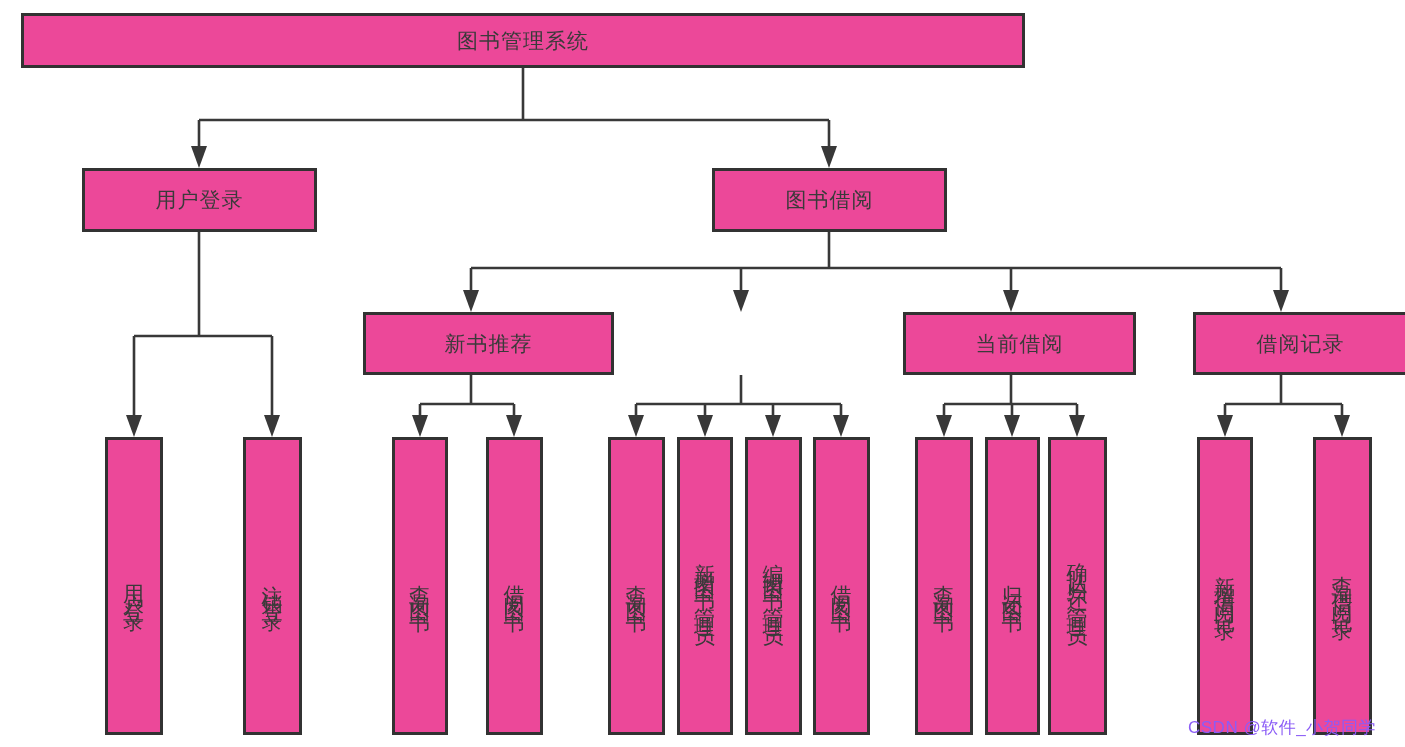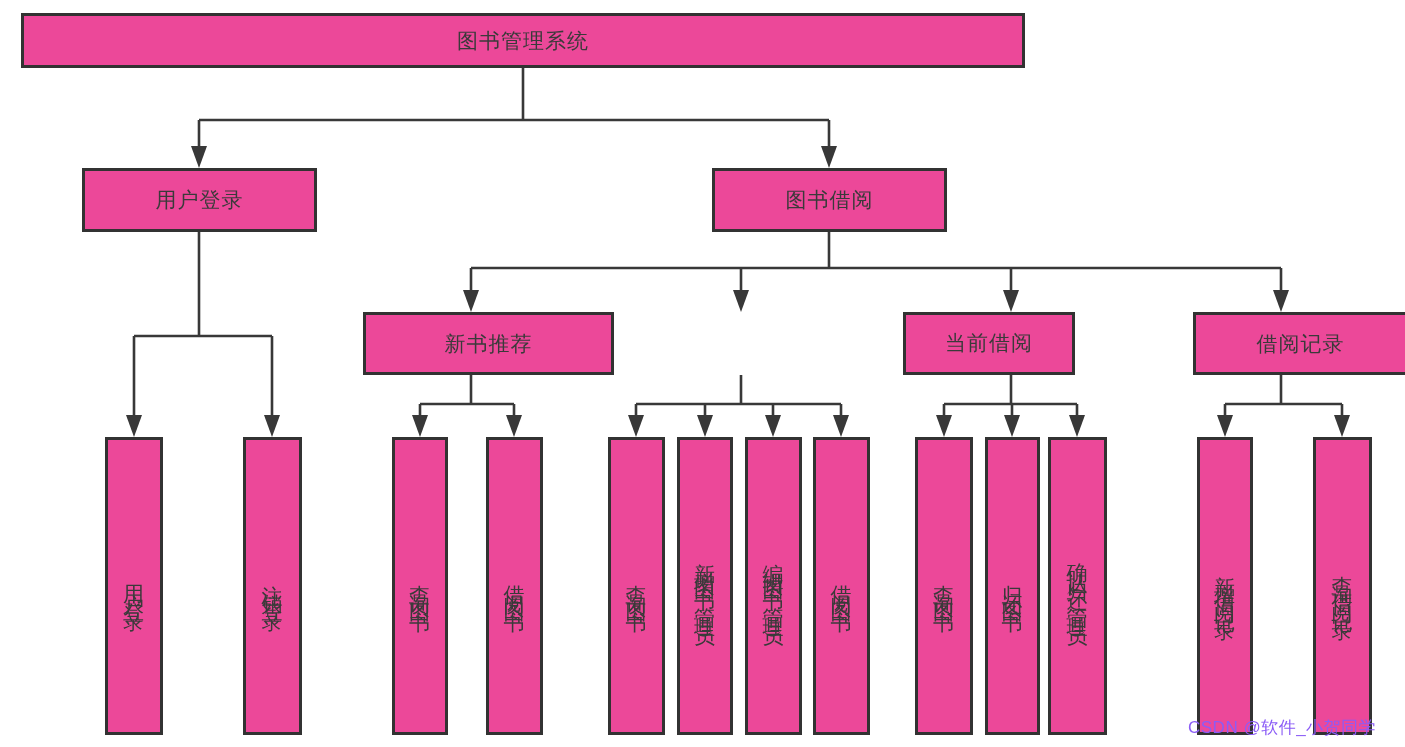--- a/index.html
+++ b/index.html
@@ -110,21 +110,21 @@
   <div class="box hbox" style="left:82px; top:168px; width:235px; height:64px;">
     <span>用户登录</span>
   </div>
   <div class="box hbox" style="left:712px; top:168px; width:235px; height:64px;">
     <span>图书借阅</span>
   </div>
 
   <div class="box hbox" style="left:363px; top:312px; width:251px; height:63px;">
     <span>新书推荐</span>
   </div>
-  <div class="box hbox" style="left:903px; top:312px; width:172px; height:63px;font-family:Liberation Serif, serif;">
+  <div class="box hbox" style="left:903px; top:312px; width:233px; height:63px;">
     <span>当前借阅</span>
   </div>
   <div class="box hbox" style="left:1173px; top:312px; width:215px; height:63px;margin-left:20px;">
     <span>借阅记录</span>
   </div>
 
   <div class="box vbox" style="left:105px; top:437px; width:58px; height:298px;">
     <span>用户登录</span>
   </div>
   <div class="box vbox" style="left:243px; top:437px; width:59px; height:298px;">

